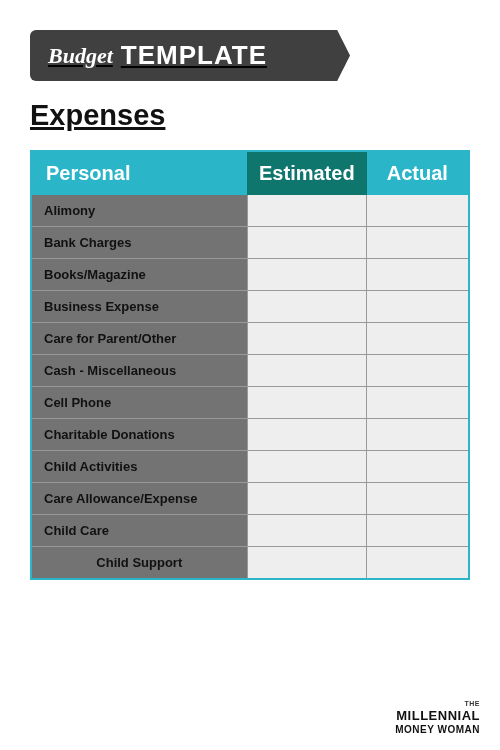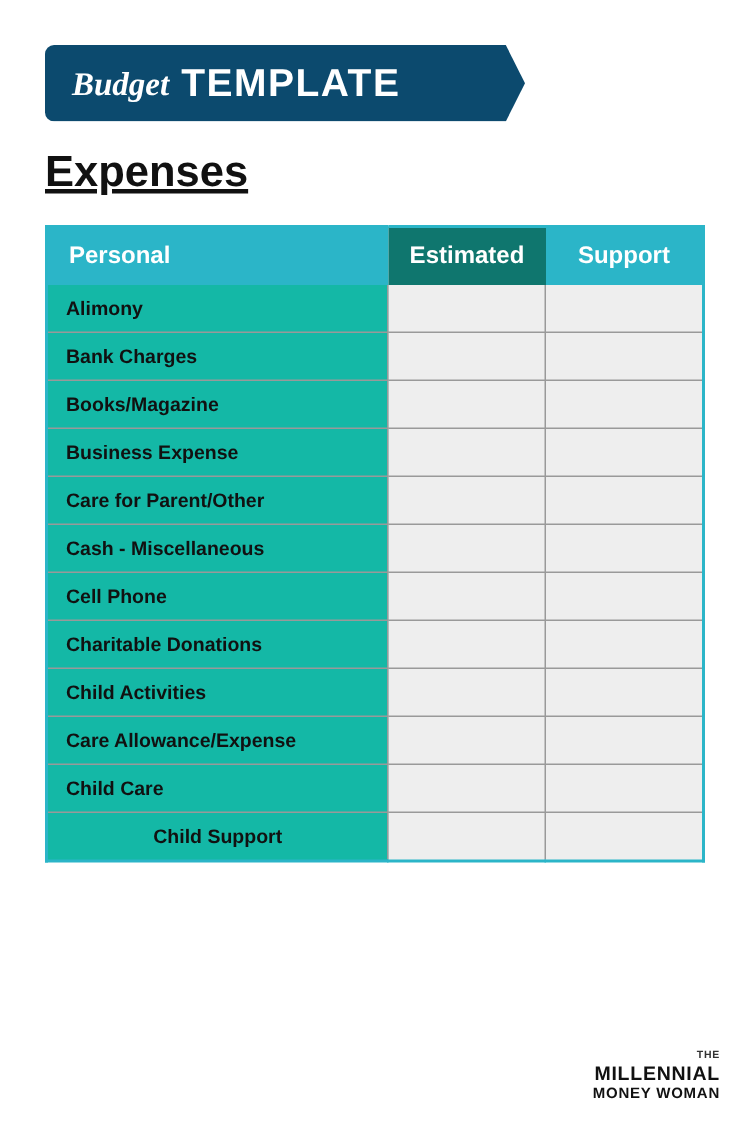--- a/index.html
+++ b/index.html
@@ -22,29 +22,30 @@
       height: 750px;
       background: #ffffff;
       padding: 30px 30px 20px 30px;
       display: flex;
       flex-direction: column;
       gap: 0;
     }
 
     
     .header-banner {
-      background-color: #0c4a6e;
+      background-color: #404040;
       display: inline-flex;
       align-items: center;
       padding: 10px 24px 10px 18px;
       border-radius: 6px;
       position: relative;
       margin-bottom: 18px;
       clip-path: polygon(0 0, 96% 0, 100% 50%, 96% 100%, 0 100%);
       width: 320px;
+      text-decoration: underline;
     }
 
     .header-budget-text {
       font-family: 'Georgia', serif;
       font-style: italic;
       font-size: 22px;
       color: #ffffff;
       margin-right: 8px;
       font-weight: bold;
     }
@@ -71,21 +72,21 @@
     
     .budget-table {
       width: 100%;
       border-collapse: collapse;
       border: 2.5px solid #2BB5C8;
     }
 
     .budget-table thead tr th {
       padding: 10px 12px;
       font-weight: 800;
-      font-size: 16px;
+      font-size: 20px;
       color: #ffffff;
       text-align: center;
     }
 
     .col-personal {
       background-color: #2BB5C8;
       width: 52%;
       text-align: left !important;
       padding-left: 14px !important;
     }
@@ -103,21 +104,21 @@
     .budget-table tbody tr td {
       padding: 8px 12px;
       font-size: 13px;
       font-weight: 700;
       color: #111111;
       border-bottom: 1.5px solid #999999;
       border-right: 1.5px solid #999999;
     }
 
     .budget-table tbody tr td:first-child {
-      background-color: #14b8a6;
+      background-color: #737373;
     }
 
     .budget-table tbody tr td:not(:first-child) {
       background-color: #eeeeee;
     }
 
     .budget-table tbody tr:last-child td {
       border-bottom: none;
       text-align: center;
     }
@@ -169,21 +170,21 @@
     <span class="header-template-text">Template</span>
   </div>
 
   <h1 class="expenses-title">Expenses</h1>
 
   <table class="budget-table">
     <thead>
       <tr>
         <th class="col-personal">Personal</th>
         <th class="col-estimated">Estimated</th>
-        <th class="col-actual">Support</th>
+        <th class="col-actual">Actual</th>
       </tr>
     </thead>
     <tbody id="table-body">
     <tr>
           <td>Alimony</td>
           <td></td>
           <td></td>
         </tr>
         <tr>
           <td>Bank Charges</td>

